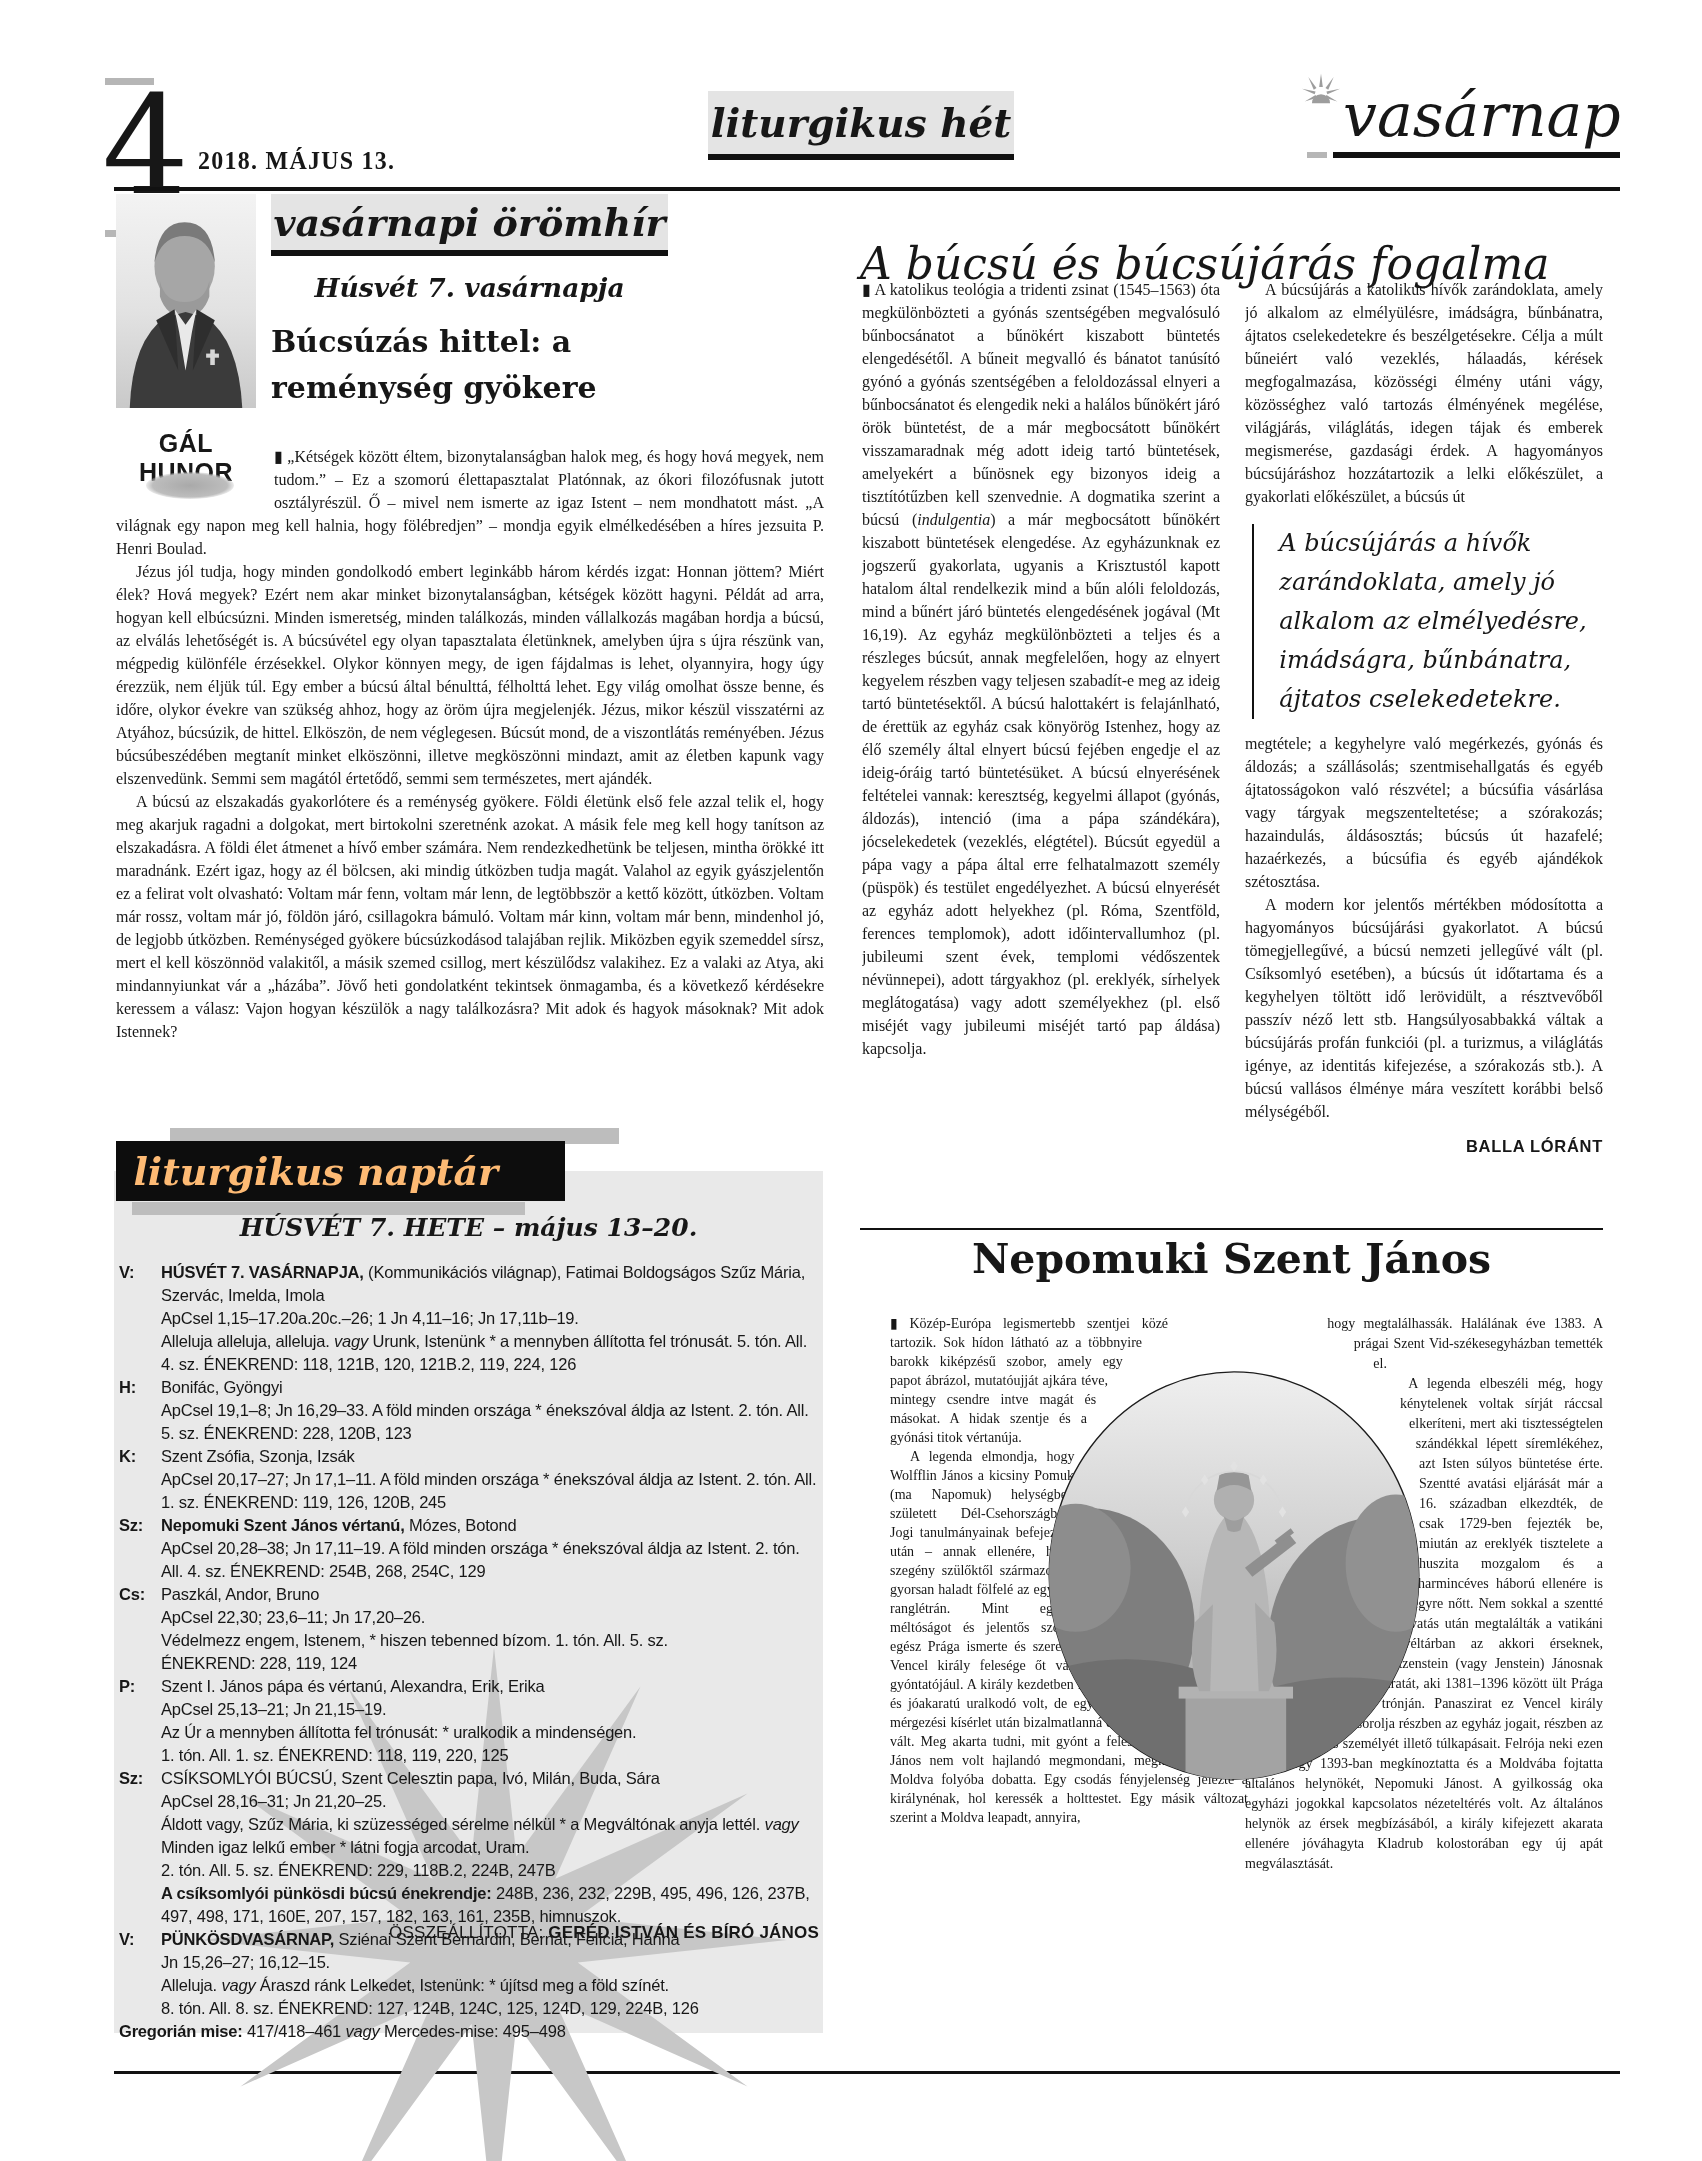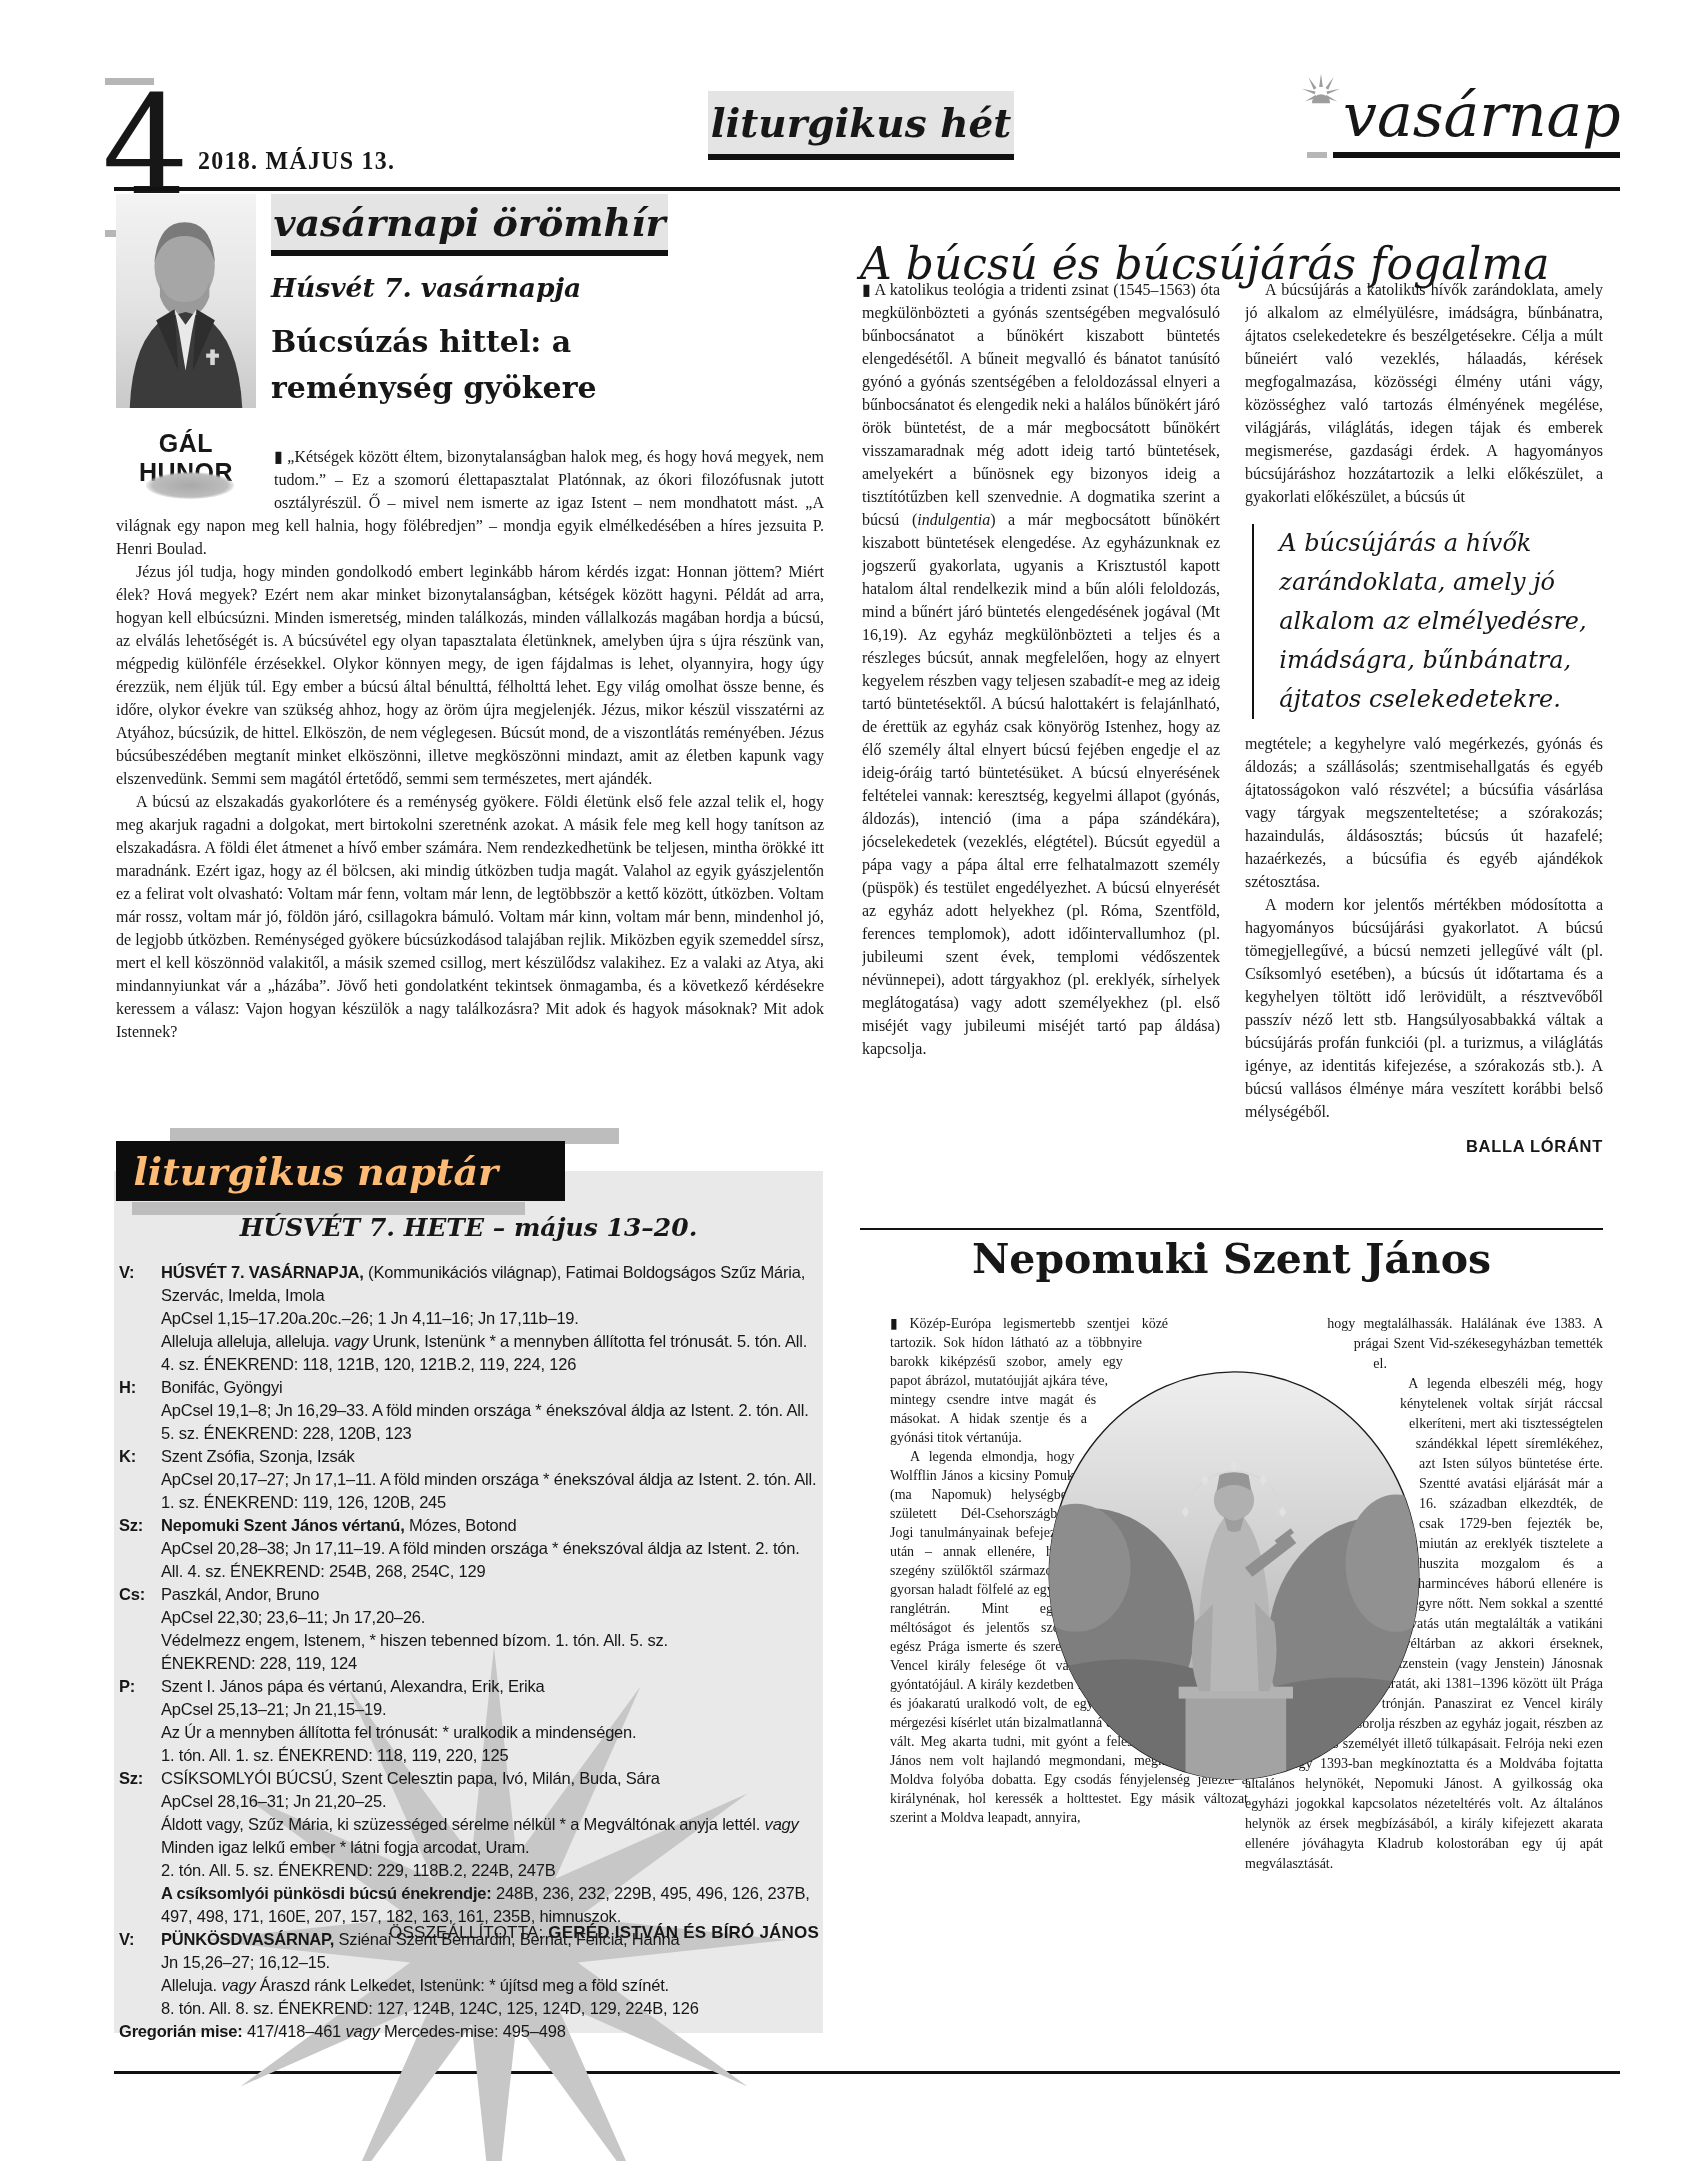--- a/index.html
+++ b/index.html
@@ -26,21 +26,21 @@
   
   .photo{position:absolute;left:116px;top:194px;width:140px;height:214px;}
   .photo-caption{position:absolute;left:116px;top:429px;width:140px;text-align:center;
                  font-family:"Liberation Sans",sans-serif;font-weight:700;font-size:25px;letter-spacing:0.5px;}
   .cap-shadow{position:absolute;left:146px;top:472px;width:88px;height:26.5px;border-radius:50%;
               background:radial-gradient(ellipse at center,#a9a9a9 0%,#bdbdbd 60%,rgba(189,189,189,0) 75%);}
   .orom-box{position:absolute;left:271px;top:194px;width:397px;height:56px;background:#e4e4e4;
             display:flex;align-items:center;justify-content:center;
             font-family:"DejaVu Serif",serif;font-style:italic;font-weight:700;font-size:38px;}
   .orom-bar{position:absolute;left:271px;top:250px;width:397px;height:6.4px;background:#111;}
-  .orom-sub{position:absolute;left:271px;top:272px;width:397px;
+  .orom-sub{position:absolute;left:271px;top:272px;width:397px;text-align:center;
             font-family:"DejaVu Serif",serif;font-style:italic;font-weight:700;font-size:26.5px;}
   .headline{position:absolute;left:271px;top:319px;width:458px;
             font-family:"DejaVu Serif",serif;font-weight:700;font-size:30px;line-height:46px;}
   .gospel-body{position:absolute;left:116px;top:445px;width:708px;height:682px;overflow:hidden;
                font-size:16px;line-height:23px;text-align:justify;}
   .photo-clear{float:left;width:158px;height:69px;}
   .gospel-body p, .colbody p{margin:0;text-indent:20px;}
   .no-first-indent p:first-child{text-indent:0;}
 
   

